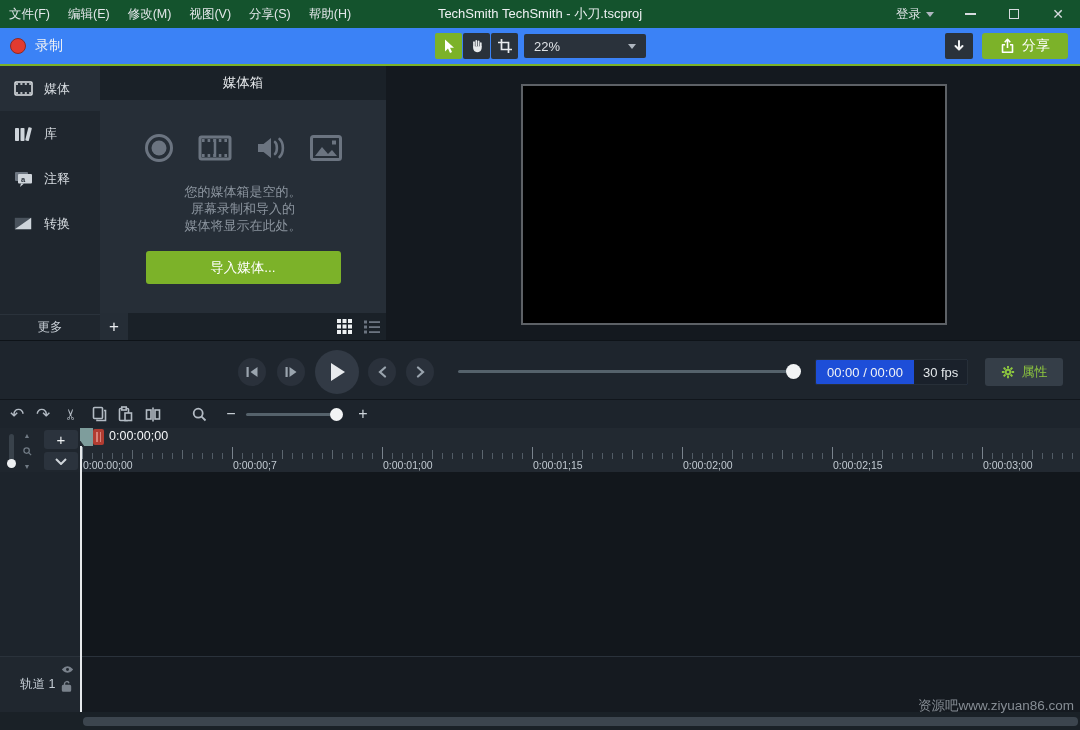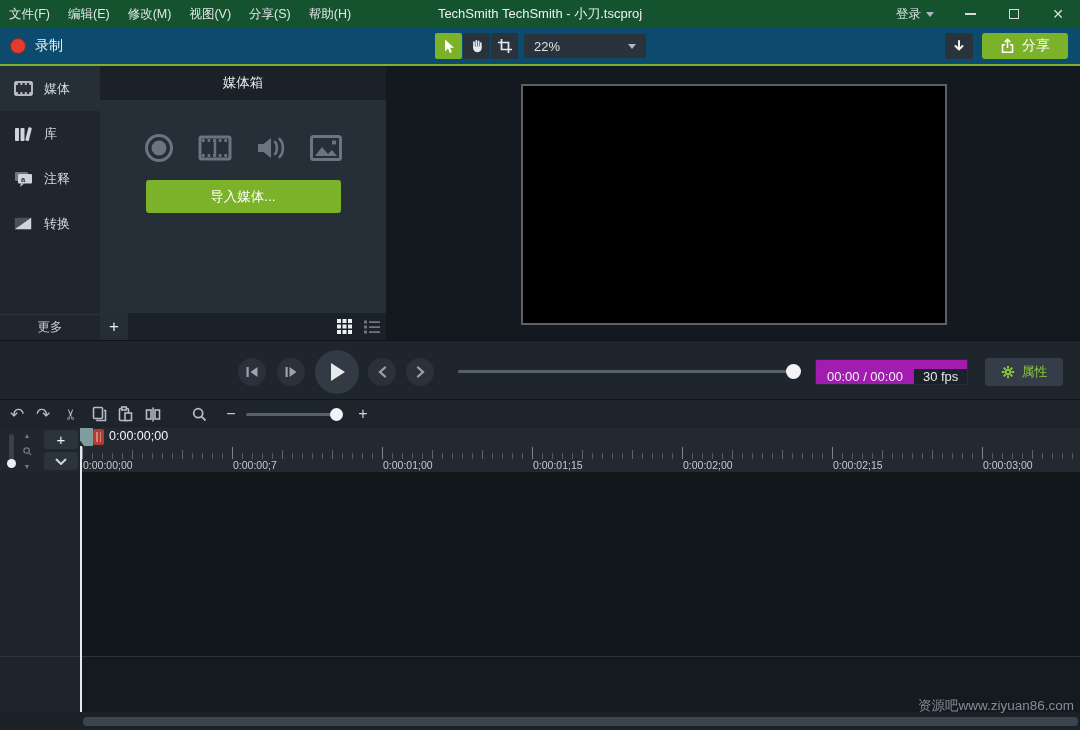--- a/index.html
+++ b/index.html
@@ -14,21 +14,21 @@
   .win-title { position:absolute; left:50%; transform:translateX(-50%); font-size:13px; color:#eef1f3; white-space:nowrap; }
   .tb-right { position:absolute; right:0; top:0; height:28px; display:flex; align-items:center; }
   .login { display:flex; align-items:center; gap:5px; font-size:12.5px; color:#e3e7ea; padding:0 14px; }
   .caret-down { width:0; height:0; border-left:4px solid transparent; border-right:4px solid transparent; border-top:5px solid #aeb6bf; }
   .win-btn { width:44px; height:28px; display:flex; align-items:center; justify-content:center; color:#d7dbdf; }
   .glyph-min { width:11px; height:1.5px; background:#d7dbdf; }
   .glyph-max { width:10px; height:10px; border:1.4px solid #d7dbdf; }
   .glyph-close { font-size:14px; line-height:1; color:#d7dbdf; }
 
   
-  .toolbar { position:absolute; left:0; top:28px; width:100%; height:36px; background:#0c4a6e;padding-left:38px; }
+  .toolbar { position:absolute; left:0; top:28px; width:100%; height:36px; background:#3b82f6;padding-left:38px; }
   .record-group { position:absolute; left:10px; top:0; height:36px; display:flex; align-items:center; gap:9px; }
   .rec-dot { width:16px; height:16px; border-radius:50%; background:#e23b30; border:1px solid #8e2a24; }
   .rec-label { font-size:14px; color:#f0f2f4; }
   .tools { position:absolute; left:435px; top:5px; display:flex; gap:1px; }
   .tool-btn { width:27px; height:26px; background:#2a323b; border-radius:2px; display:flex; align-items:center; justify-content:center; color:#eef1f3; }
   .tool-btn.active { background:var(--accent); }
   .zoom-dd { position:absolute; left:524px; top:6px; width:122px; height:24px; background:#2a323b; border-radius:2px;
              display:flex; align-items:center; font-size:13px; color:#dfe3e6; padding:0 10px; }
   .zoom-dd .caret-down { position:absolute; right:10px; }
   .dl-btn { position:absolute; right:107px; top:5px; width:28px; height:26px; background:#2a323b; border-radius:2px;
@@ -65,21 +65,21 @@
   .canvas-area { flex:1; background:#14191f; position:relative; }
   .stage { position:absolute; left:135px; top:18px; width:426px; height:241px; background:#000; border:2px solid #5d6166; }
 
   
   .playback { position:absolute; left:0; top:340px; width:100%; height:59px; background:#1e252d; border-top:1px solid #0e1318; }
   .pb-btn { position:absolute; border-radius:50%; background:#2a313b; color:#9aa4ae; display:flex; align-items:center; justify-content:center; }
   .pb-small { width:28px; height:28px; top:17px; }
   .pb-play { width:44px; height:44px; top:9px; background:#323a45; color:#e8ebee; }
   .pb-slider-track { position:absolute; left:458px; top:29px; width:342px; height:3px; background:#55626b; border-radius:2px; }
   .pb-knob { position:absolute; left:786px; top:23px; width:15px; height:15px; border-radius:50%; background:#f2f4f5; }
-  .time-box { position:absolute; left:815px; top:18px; height:26px; display:flex; border:1px solid #272f38; background:#a21caf; border-radius:2px;align-items:flex-end; }
+  .time-box { position:absolute; left:815px; top:18px; height:26px; display:flex; border:1px solid #272f38; background:#1d4ed8; border-radius:2px; }
   .time-main { padding:0 11px; display:flex; align-items:center; font-size:13px; color:#f2f4f6; }
   .time-fps { padding:0 9px; display:flex; align-items:center; font-size:13px; color:#e4e8eb; background:#1a212b; }
   .props-btn { position:absolute; left:985px; top:17px; width:78px; height:28px; background:#353e48; border-radius:3px;
                display:flex; align-items:center; justify-content:center; gap:7px; color:var(--accent-text); font-size:13px; }
 
   
   .tl-toolbar { position:absolute; left:0; top:399px; width:100%; height:29px; background:#1d242c; border-top:1px solid #11161c; }
   .tlt-btn { position:absolute; top:3px; width:22px; height:22px; display:flex; align-items:center; justify-content:center; color:#b3bbc4; }
   .u-glyph { font-size:17px; line-height:1; }
   .scissors { display:inline-block; transform:rotate(-90deg); font-size:15px; }
@@ -270,20 +270,25 @@
           </svg>
           <svg width="30" height="28" viewBox="0 0 30 28">
             <path d="M2 10h5.5L15 4v20l-7.5-6H2z" fill="#6b7480"></path>
             <path d="M19 8c2.5 2 2.5 10 0 12M23.5 5c4.5 4 4.5 14 0 18" fill="none" stroke="#6b7480" stroke-width="2.6" stroke-linecap="round"></path>
           </svg>
           <svg width="32" height="26" viewBox="0 0 32 26">
             <rect x="1.5" y="1.5" width="29" height="23" rx="2" fill="none" stroke="#6b7480" stroke-width="3"></rect>
             <path d="M5 21l7-9 6 7 4-4 5 6z" fill="#6b7480"></path>
             <rect x="22" y="5.5" width="4" height="4" fill="#6b7480"></rect>
           </svg>
+        </div>
+        <div class="mp-text">
+          <div>您的媒体箱是空的。</div>
+          <div>屏幕录制和导入的</div>
+          <div>媒体将显示在此处。</div>
         </div>
         <div class="import-btn">
           <span>导入媒体...</span>
         </div>
       </div>
       <div class="mp-footer">
         <div class="tab-add">+</div>
         <div class="view-toggles">
           <div class="view-btn active">
             <svg width="15" height="15" viewBox="0 0 15 15" fill="currentColor">
@@ -543,20 +548,33 @@
         <span class="ruler-label" style="left:753px">0:00:02;15</span>
         <span class="ruler-label" style="left:903px">0:00:03;00</span>
       </div>
     </div>
   </div>
 
   <div class="tracks">
     <div class="tracks-leftcol"></div>
     <div class="tracks-area"></div>
     <div class="track-row">
+      <div class="track-head">
+        <span class="track-name">轨道 1</span>
+        <div class="track-icons">
+          <svg width="13" height="9" viewBox="0 0 14 9">
+            <path d="M1 4.5S3.6 1 7 1s6 3.5 6 3.5S10.4 8 7 8 1 4.5 1 4.5z" fill="currentColor"></path>
+            <circle cx="7" cy="4.5" r="1.6" fill="#20272f"></circle>
+          </svg>
+          <svg width="11" height="12" viewBox="0 0 11 12" fill="none" stroke="currentColor" stroke-width="1.4">
+            <rect x="1.5" y="5.5" width="8" height="5.5" rx="0.8" fill="currentColor"></rect>
+            <path d="M3.5 5.5V3.8A2.3 2.3 0 0 1 8 3.2"></path>
+          </svg>
+        </div>
+      </div>
       <div class="track-lane"></div>
     </div>
   </div>
   <div class="playhead-stem"></div>
 
   <div class="bottom-strip">
     <div class="hscroll"></div>
   </div>
   <div class="watermark">资源吧www.ziyuan86.com</div>
 

